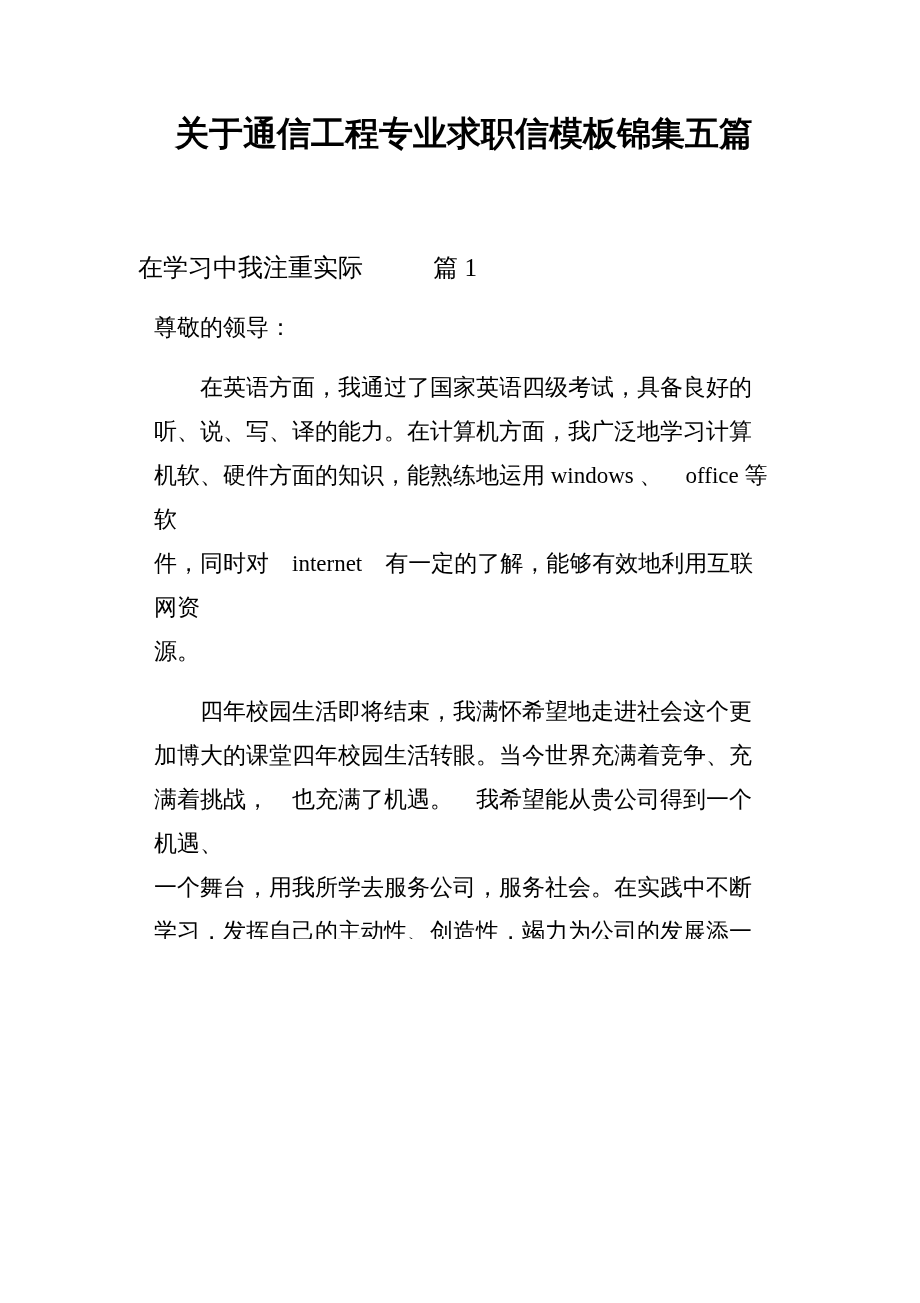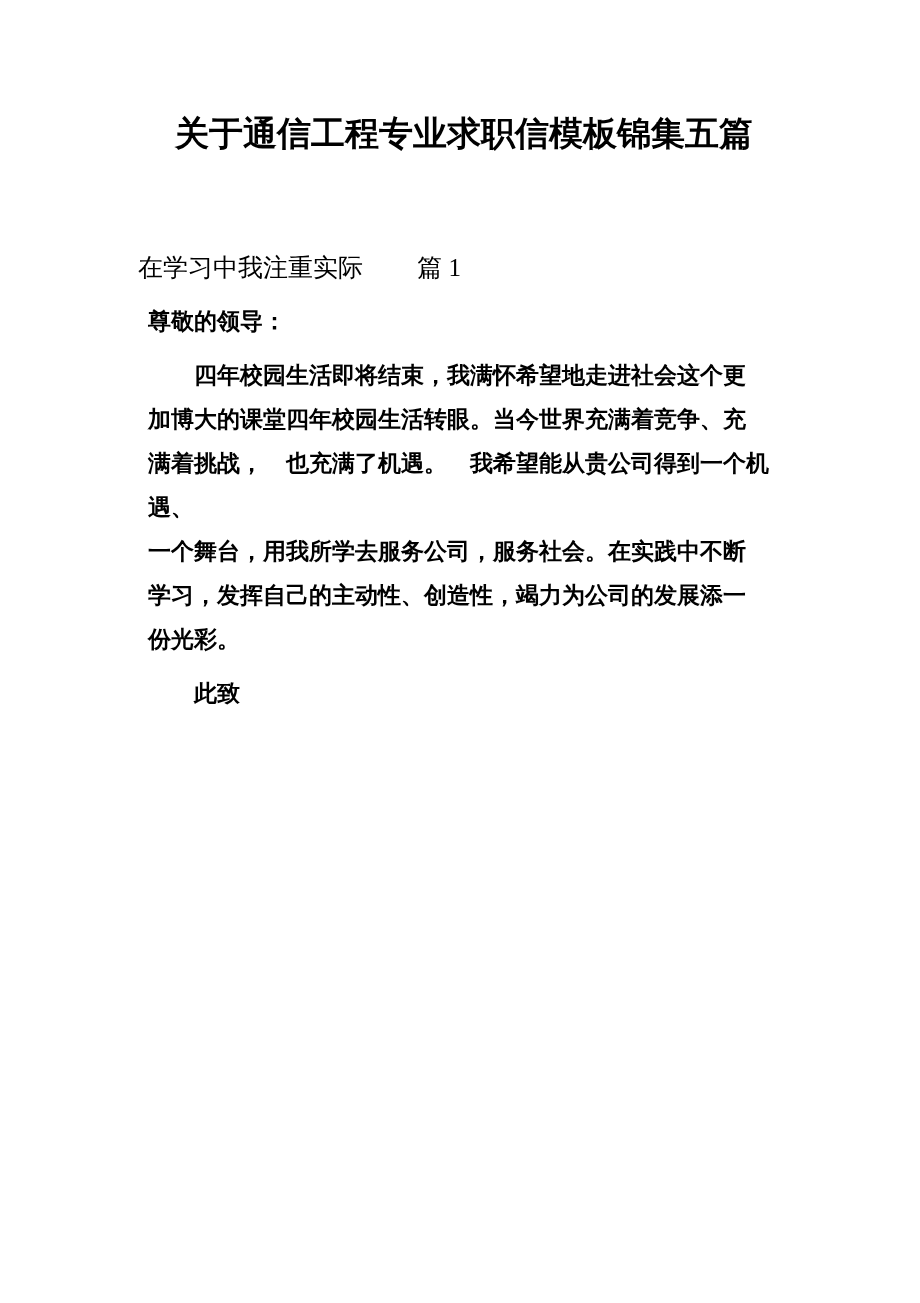--- a/index.html
+++ b/index.html
@@ -31,46 +31,50 @@
   .doc-body {
     margin-top: 88px;
     font-size: 23px;
     line-height: 44px;
   }
   .section-heading {
     font-size: 25px;
     line-height: 44px;
   }
   .section-heading .num {
-    margin-left: 48px;
+    margin-left: 64px;
     font-family: Liberation Serif, serif;
   }
   .para {
-    margin: 10px;
+    margin: 16px;
     white-space: pre-line;
-    font-weight: bold;
   }
   .para.indent {
     text-indent: 2em;
   }
 </style>
 </head>
 <body>
 
 <div class="page">
   <div class="content">
     <div class="doc-title">关于通信工程专业求职信模板锦集五篇</div>
 
     <div class="doc-body">
       <div class="section-heading">
         <span>在学习中我注重实际</span>
         <span class="num">篇 1</span>
       </div>
       <div id="paragraphs">
           <p class="para">尊敬的领导：</p>
+          <p class="para indent">在英语方面，我通过了国家英语四级考试，具备良好的
+听、说、写、译的能力。在计算机方面，我广泛地学习计算
+机软、硬件方面的知识，能熟练地运用 windows 、　office 等软
+件，同时对　internet　有一定的了解，能够有效地利用互联网资
+源。</p>
           <p class="para indent">四年校园生活即将结束，我满怀希望地走进社会这个更
 加博大的课堂四年校园生活转眼。当今世界充满着竞争、充
 满着挑战，　也充满了机遇。　我希望能从贵公司得到一个机遇、
 一个舞台，用我所学去服务公司，服务社会。在实践中不断
 学习，发挥自己的主动性、创造性，竭力为公司的发展添一
 份光彩。</p>
           <p class="para indent">此致</p>
         </div>
     </div>
   </div>

